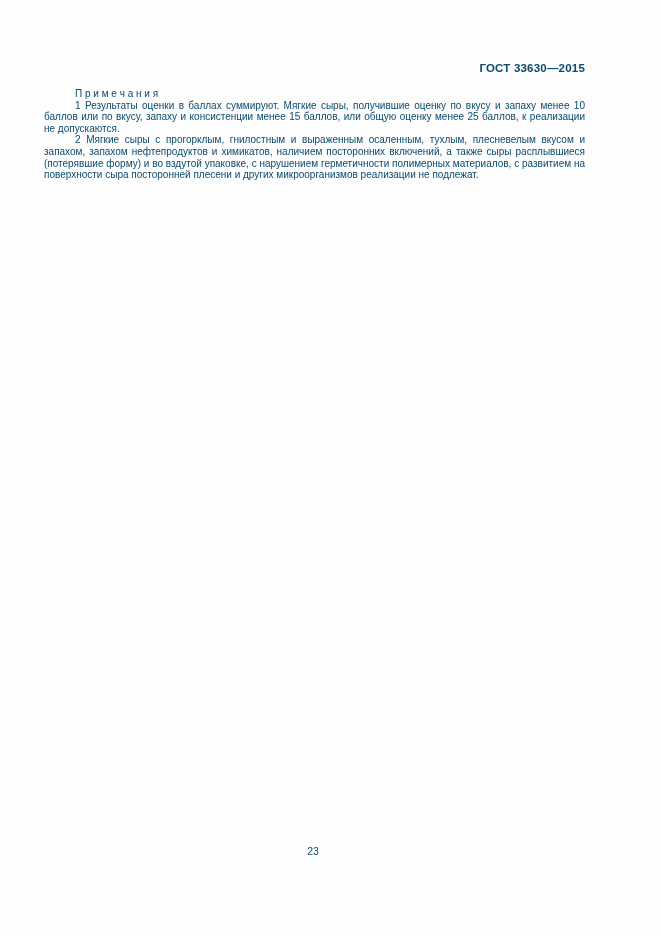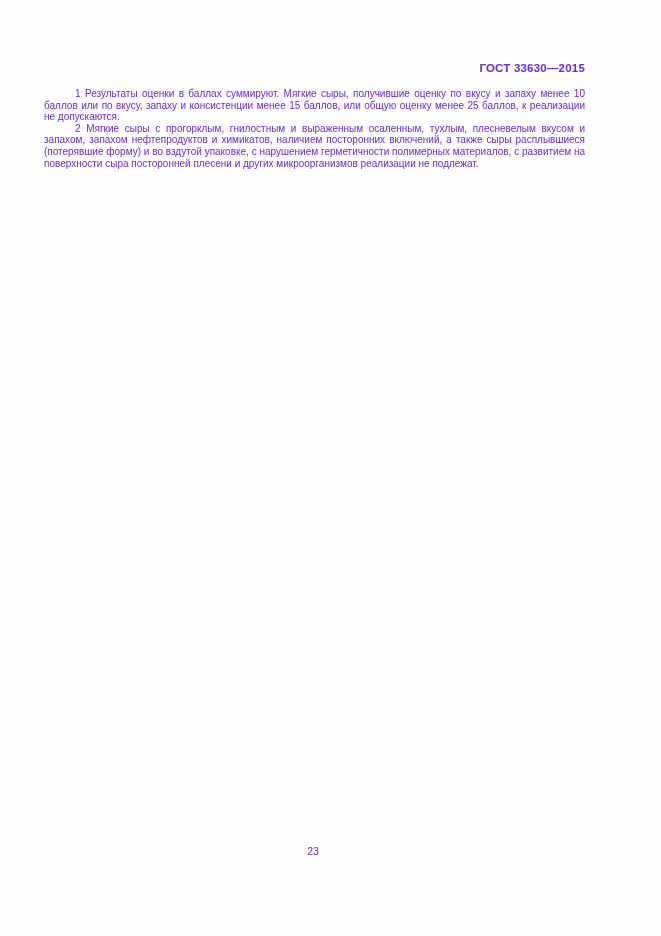--- a/index.html
+++ b/index.html
@@ -6,21 +6,21 @@
     margin: 0;
     padding: 0;
     background: #fdfdfd;
   }
   .page {
     position: relative;
     width: 661px;
     height: 936px;
     background: #fdfdfd;
     font-family: "Liberation Sans", sans-serif;
-    color: #6d28d9;
+    color: #0c4a6e;
     overflow: hidden;
   }
   .doc-header {
     position: absolute;
     top: 62px;
     left: 44px;
     right: 76px;
     text-align: right;
     font-weight: bold;
     font-size: 11.5px;
@@ -55,19 +55,20 @@
   }
 </style>
 </head>
 <body>
 
 <div class="page">
 
   <div class="doc-header">ГОСТ 33630—2015</div>
 
   <div class="notes">
+    <div class="notes-heading">П р и м е ч а н и я</div>
     <p>1 Результаты оценки в баллах суммируют. Мягкие сыры, получившие оценку по вкусу и запаху менее 10 баллов или по вкусу, запаху и консистенции менее 15 баллов, или общую оценку менее 25&nbsp;баллов, к реализации не допускаются.</p>
     <p>2 Мягкие сыры с прогорклым, гнилостным и выраженным осаленным, тухлым, плесневелым вкусом и запахом, запахом нефтепродуктов и химикатов, наличием посторонних включений, а также сыры расплывшиеся (потерявшие форму) и во вздутой упаковке, с нарушением герметичности полимерных материалов, с развитием на поверхности сыра посторонней плесени и других микроорганизмов реализации не подлежат.</p>
   </div>
 
   <div class="page-number">23</div>
 
 </div>
 
 </body></html>

